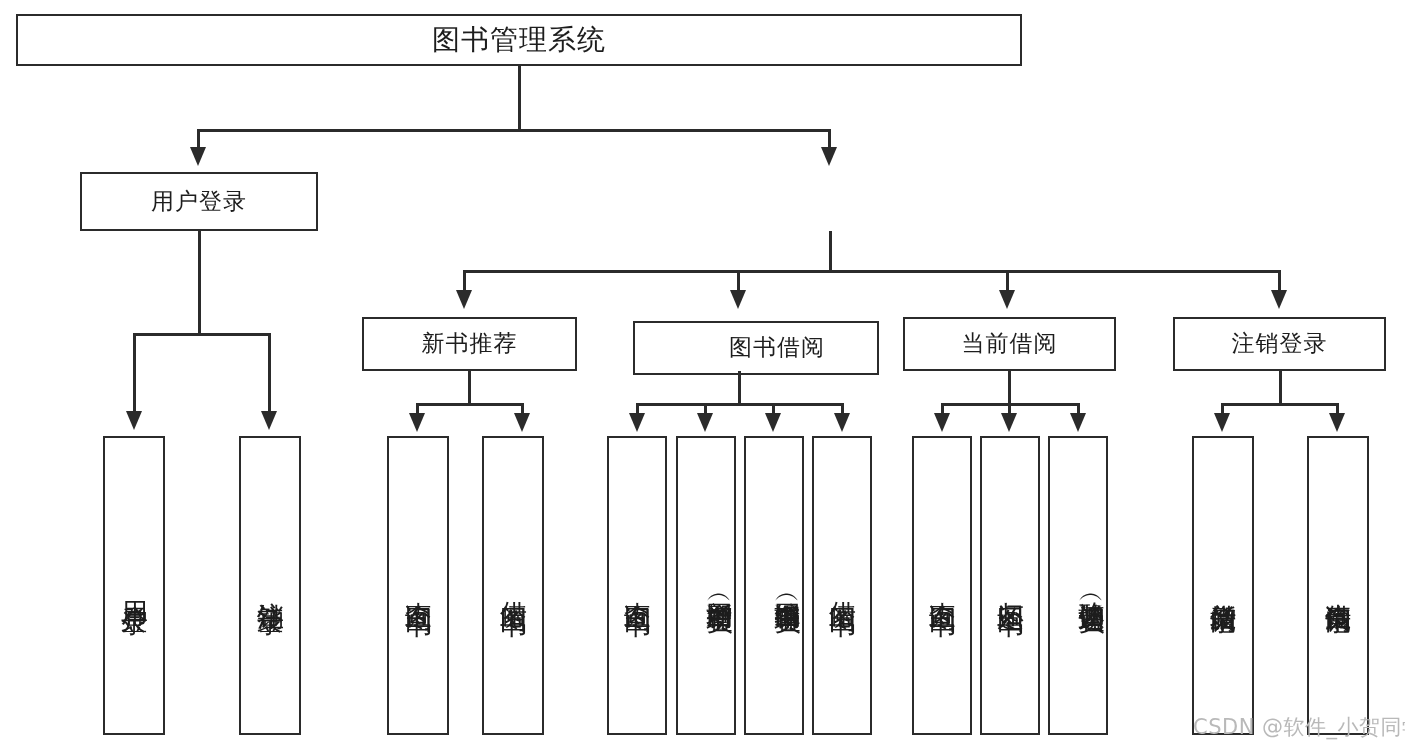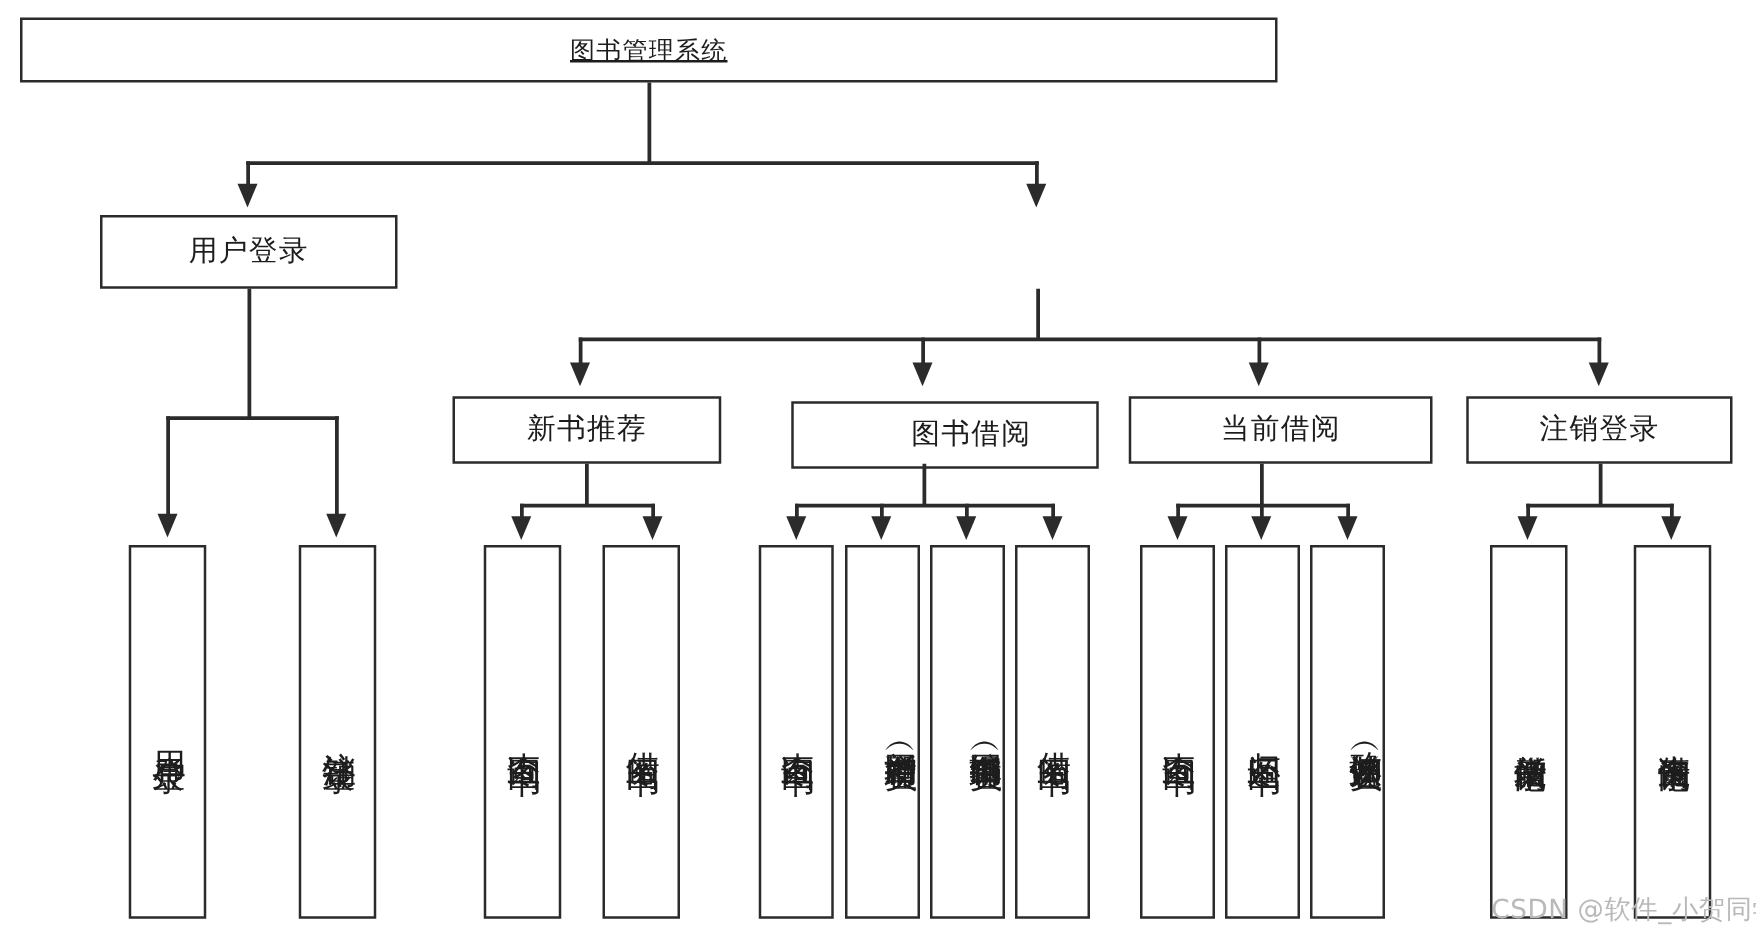--- a/index.html
+++ b/index.html
@@ -19,21 +19,21 @@
     align-items:center;
     justify-content:center;
     color:#1d1d1d;
     text-align:center;
   }
   .node.horiz{
     font-size:23px;
     letter-spacing:1px;
     line-height:1.1;
   }
-  .node.root{font-size:20px;text-decoration:underline;}
+  .node.root{font-size:28px;}
 
   
   .node.vert{
     writing-mode:vertical-rl;
     text-orientation:upright;
     font-size:27px;
     line-height:1.14;
     letter-spacing:3px;
     padding:6px 0;
     white-space:nowrap;
@@ -94,21 +94,21 @@
   <div class="ln lv" style="left:737px;top:270px;width:2.6px;height:22px;"></div>
   <div class="ln lv" style="left:1006px;top:270px;width:2.6px;height:22px;"></div>
   <div class="ln lv" style="left:1278px;top:270px;width:2.6px;height:22px;"></div>
   <div class="arrow" style="left:456px;top:290px;"></div>
   <div class="arrow" style="left:730px;top:290px;"></div>
   <div class="arrow" style="left:999px;top:290px;"></div>
   <div class="arrow" style="left:1271px;top:290px;"></div>
 
   <div class="node horiz" style="left:362px;top:317px;width:215px;height:54px;">新书推荐</div>
   <div class="node horiz" style="left:633px;top:321px;width:246px;height:54px;padding-left:42px;">图书借阅</div>
-  <div class="node horiz" style="left:903px;top:317px;width:243px;height:54px;">当前借阅</div>
+  <div class="node horiz" style="left:903px;top:317px;width:213px;height:54px;">当前借阅</div>
   <div class="node horiz" style="left:1173px;top:317px;width:213px;height:54px;">注销登录</div>
 
   <div class="ln lv" style="left:468px;top:371px;width:2.6px;height:34px;"></div>
   <div class="ln lh" style="left:416px;top:403px;width:108px;height:2.6px;"></div>
   <div class="ln lv" style="left:416px;top:403px;width:2.6px;height:12px;"></div>
   <div class="ln lv" style="left:521px;top:403px;width:2.6px;height:12px;"></div>
   <div class="arrow" style="left:409px;top:413px;"></div>
   <div class="arrow" style="left:514px;top:413px;"></div>
 
   <div class="ln lv" style="left:738px;top:371px;width:2.6px;height:34px;"></div>

